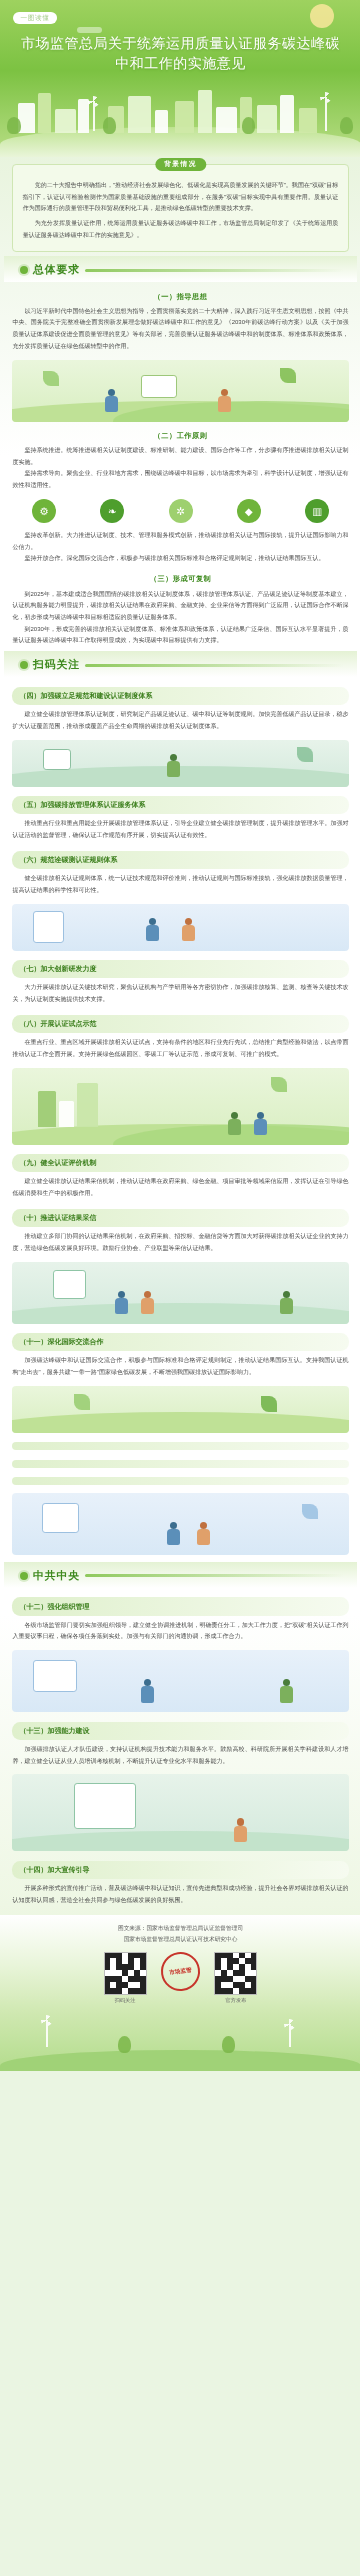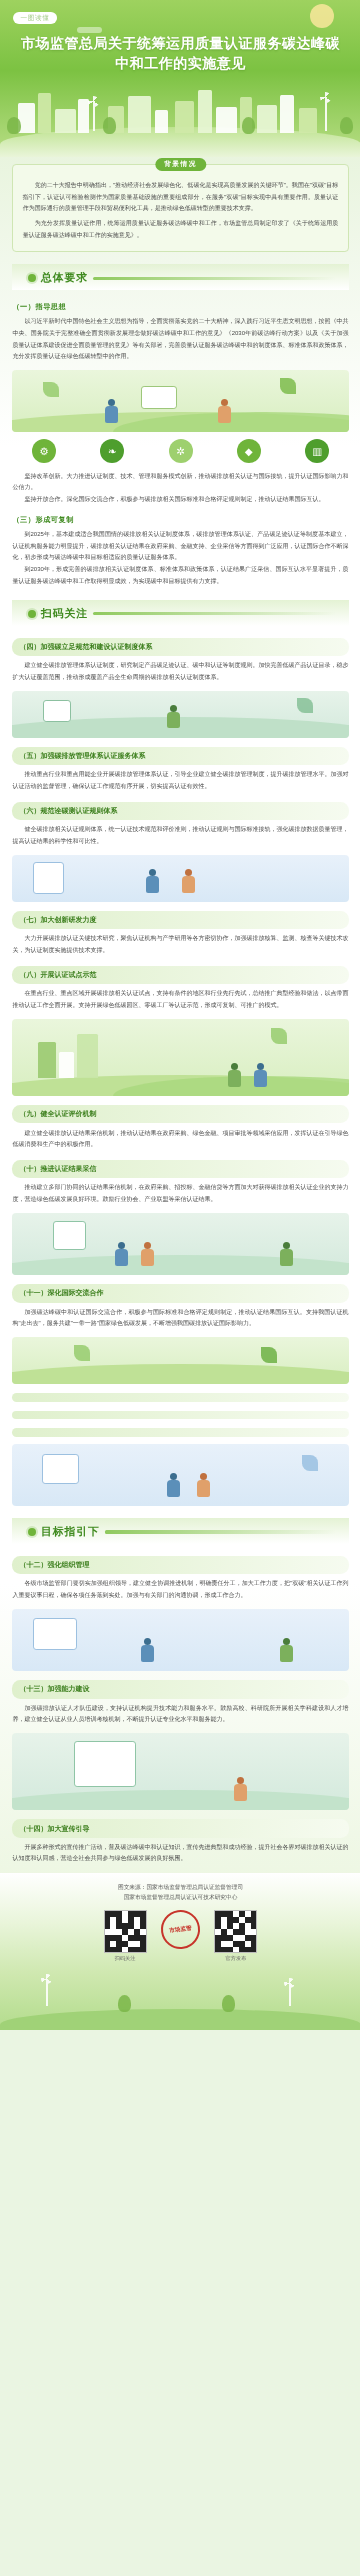--- a/index.html
+++ b/index.html
@@ -31,21 +31,21 @@
     font-size: 6.7px;
     border-radius: 6.2px;
     padding: 1.5px 7.2px;
     letter-spacing: 0.5px;
   }
   .header-title {
     margin: 8.2px 20.6px 0 20.6px;
     text-align: center;
     color: #ffffff;
     font-size: 14px;
-    font-weight: bold;
+    font-weight: normal;
     line-height: 1.45;
     letter-spacing: 0.5px;
     text-shadow: 0 1px 2.1px rgba(60,120,20,.35);
   }
   .header-art {
     position: relative;
     height: 77px;
     margin-top: 7.2px;
   }
   .header-art .ground {
@@ -60,21 +60,21 @@
   .tree { position:absolute; bottom: 23px; width: 13.4px; height: 17.5px; background: #7ab648; border-radius: 50% 50% 40% 40%; opacity:.85;}
   .sun { position:absolute; top: 4.1px; right: 27px; width: 24px; height: 24px; border-radius: 50%; background: #ffe9a0; opacity:.8;}
   .cloud { position:absolute; background:#ffffff; opacity:.45; border-radius: 10.3px; height: 8.2px; }
   .turbine { position:absolute; bottom: 26px; width: 1.5px; background:#ffffff; opacity:.9;}
   .turbine::after{ content:""; position:absolute; top:-5.2px; left:-4.6px; width:10.8px;height:10.8px;border-radius:50%;
      background: conic-gradient(#ffffff 0 12%, transparent 12% 33%, #ffffff 33% 45%, transparent 45% 66%, #ffffff 66% 78%, transparent 78%); }
 
   
   .sec-bar {
     position: relative;
-    margin: 12px;
+    margin: 4px;
     padding: 7.2px 0 5.2px 0;
     background: linear-gradient(180deg,#e4f2d4 0%, #ffffff 100%);
   }
   .sec-bar .sec-inner{
     display: flex; align-items: center; gap: 5.2px;
     margin-left: 15.5px;
   }
   .sec-bar .bullet{
     width: 8.2px; height: 8.2px; border-radius: 50%;
     background: #6fb43a;
@@ -110,20 +110,21 @@
     color: #4a4a4a;
     text-align: justify;
     text-indent: 2em;
   }
 
   
   .sub-h {
     font-size: 7.2px;
     font-weight: bold;
     color: #3f8a1f;
+    text-align: center;
     margin: 9.3px 0 4.1px 0;
     letter-spacing: 0.5px;
   }
   .body-wrap { padding: 0 12.4px; }
 
   
   .illus {
     margin: 7.2px 12.4px;
     border-radius: 4.1px;
     position: relative;
@@ -278,20 +279,25 @@
     <div class="fig" style="left:93px;">
         <div class="head"></div>
         <div class="body"></div>
       </div>
     <div class="fig alt" style="left:206px;">
         <div class="head"></div>
         <div class="body"></div>
       </div>
   </div>
 
+  <div class="body-wrap">
+    <div class="sub-h">（二）工作原则</div>
+    <p class="p">坚持系统推进。统筹推进碳相关认证制度建设、标准研制、能力建设、国际合作等工作，分步骤有序推进碳排放相关认证制度实施。</p>
+    <p class="p">坚持需求导向。聚焦企业、行业和地方需求，围绕碳达峰碳中和目标，以市场需求为牵引，科学设计认证制度，增强认证有效性和适用性。</p>
+  </div>
 
   <div class="icon-row">
     <div class="icon-circ">⚙</div>
     <div class="icon-circ alt">❧</div>
     <div class="icon-circ lite">✲</div>
     <div class="icon-circ">◆</div>
     <div class="icon-circ alt">▥</div>
   </div>
 
   <div class="body-wrap">
@@ -436,21 +442,21 @@
     <div class="fig alt" style="left:185px;">
         <div class="head"></div>
         <div class="body"></div>
       </div>
     <div class="leaf" style="right:31px;top:11.3px;background:#8fb9dd;"></div>
   </div>
 
   <div class="sec-bar">
     <div class="sec-inner">
       <span class="bullet"></span>
-      <span class="sec-title">目标指引下</span>
+      <span class="sec-title">中共中央</span>
       <span class="sec-rule"></span>
     </div>
   </div>
 
   <div class="task-h">（十二）强化组织管理</div>
   <div class="body-wrap">
       <p class="p">各级市场监管部门要切实加强组织领导，建立健全协调推进机制，明确责任分工，加大工作力度，把"双碳"相关认证工作列入重要议事日程，确保各项任务落到实处。加强与有关部门的沟通协调，形成工作合力。</p>
     </div>
 
   <div class="illus mid blue">

